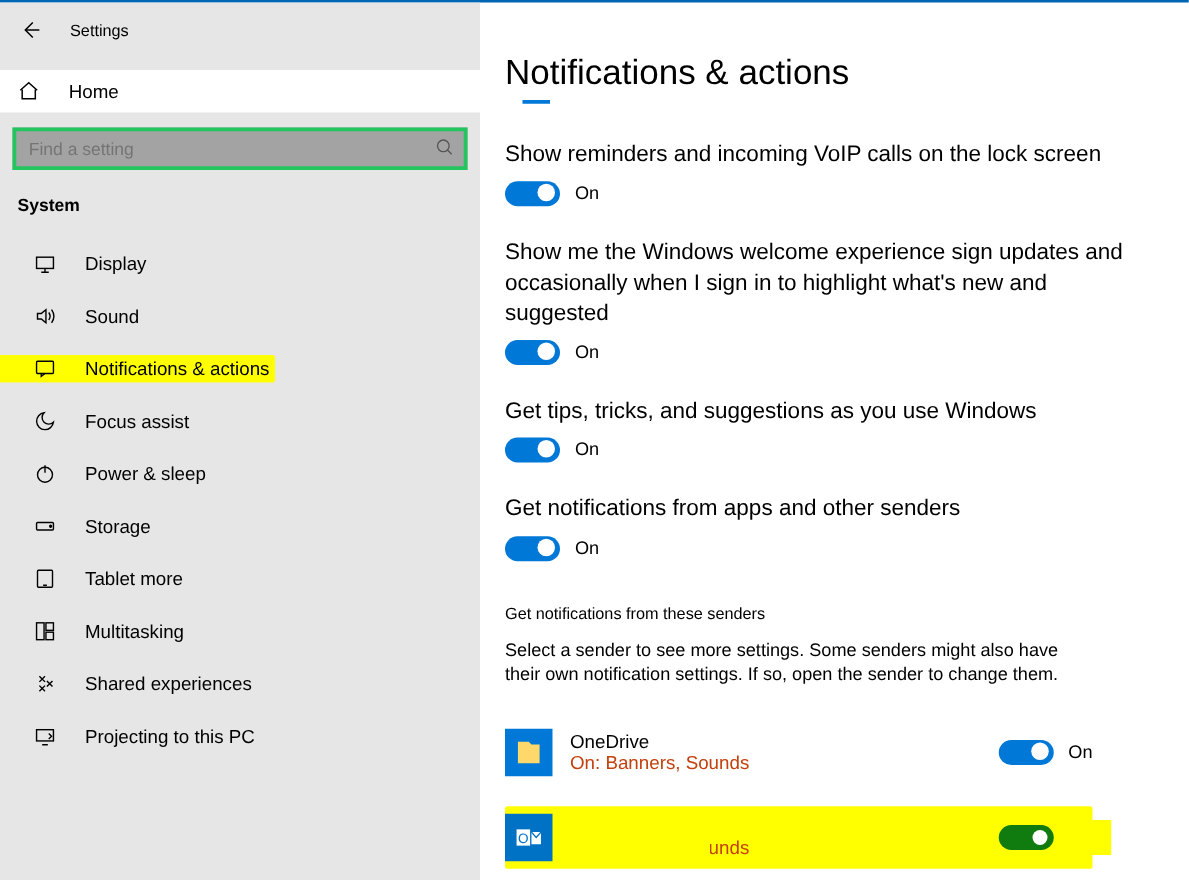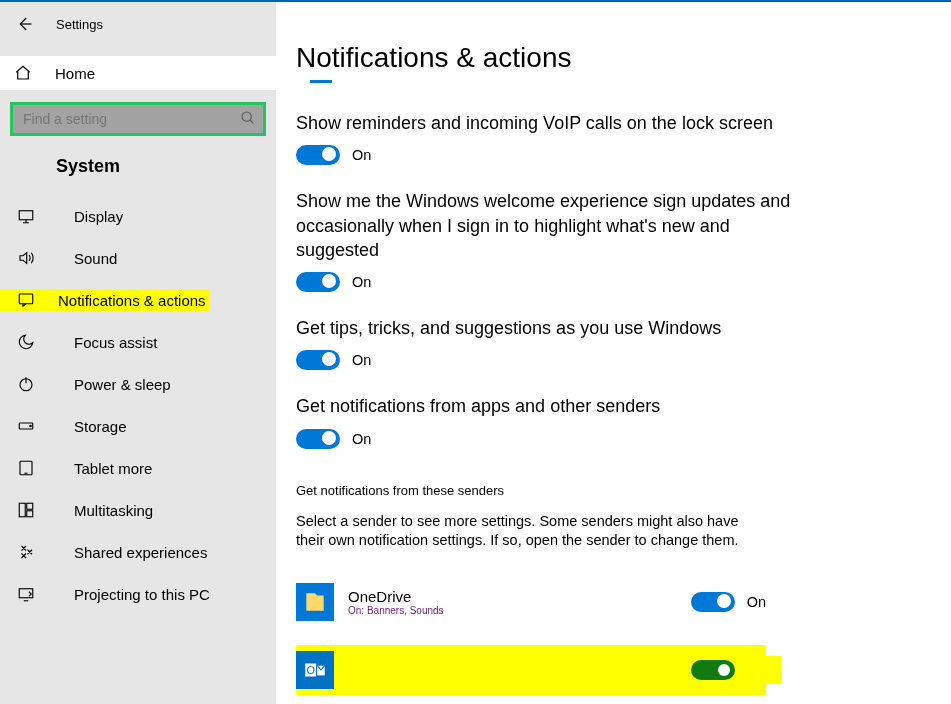--- a/index.html
+++ b/index.html
@@ -1,30 +1,30 @@
 <!DOCTYPE html>
 <html><head>
 <meta charset="utf-8">
 <style>
   * { box-sizing: border-box; margin: 0; padding: 0; font-family: "Segoe UI", Tahoma, sans-serif; }
   body { width: 951px; height: 704px; overflow: hidden; background: #fff; font-size: 14px; color: #000; border-top: 2px solid #0066b4; }
   .app { display: flex; width: 100%; height: 100%; }
-  .sidebar { width: 276px; background: #e6e6e6; display: flex; flex-direction: column; }
+  .sidebar { width: 384px; background: #e6e6e6; display: flex; flex-direction: column; }
   .titlebar { display: flex; align-items: center; padding: 10px 16px 20px 12px; }
   .back-btn { width: 24px; height: 24px; display: flex; align-items: center; justify-content: center; background: transparent; border: none; cursor: pointer; }
   .title-text { font-size: 13px; margin-left: 20px; }
   .home-row { display: flex; align-items: center; padding: 8px 12px 8px 13px; margin: 0 0 12px 0; background: #ffffff; }
   .home-icon { width: 20px; display:flex; align-items:center; justify-content:center; }
   .home-label { margin-left: 22px; font-size: 15px; }
   .search-wrap { margin: 0 10px 14px 10px; position: relative; }
   .search-input { width: 100%; height: 34px; border: 3px solid #22c55e; background: #a3a3a3; padding: 0 34px 0 10px; font-size: 14px; outline: none; }
   .search-icon { position: absolute; right: 10px; top: 8px; pointer-events: none; }
-  .section-label { font-weight: 600; padding: 6px 14px 14px 14px; font-size: 18px; margin-left: 42px; }
+  .section-label { font-weight: 600; padding: 6px 14px 14px 14px; font-size: 14px; }
   .nav { display: flex; flex-direction: column; padding-top: 4px; }
-  .nav-item { display: flex; align-items: center; padding: 12px 12px 12px 16px; cursor: pointer; font-size: 15px; position: relative; gap: 16px; }
+  .nav-item { display: flex; align-items: center; padding: 12px 12px 12px 26px; cursor: pointer; font-size: 15px; position: relative; }
   .nav-icon { width: 20px; display: flex; align-items: center; justify-content: center; }
   .nav-label { margin-left: 22px; position: relative; z-index: 1; }
   .nav-item.active .hl-wrap, .sender-row.hl .hl-wrap { position: relative; display: inline-flex; align-items: center; }
   .hl { position: absolute; background: #ffff00; border-radius: 2px; z-index: 0; }
   .nav-item.active .hl { left: -31px; right: -4px; top: -2px; bottom: -2px; }
   .nav-item.active .nav-icon { z-index: 1; }
   .main { flex: 1; padding: 40px 0 0 20px; overflow: hidden; position: relative; }
   .page-title { font-size: 28px; font-weight: 400; margin-bottom: 6px; }
   .accent-bar { width: 22px; height: 3px; background: #0078d7; margin-bottom: 28px; margin-left: 14px; }
   .setting-block { margin-bottom: 24px; max-width: 520px; }
@@ -34,21 +34,21 @@
   .toggle.green { background: #107c10; }
   .toggle-knob { position: absolute; top: 2px; width: 14px; height: 14px; border-radius: 50%; background: #fff; right: 4px; }
   .toggle.green .toggle-knob { width: 12px; height: 12px; top: 4px; right: 5px; }
   .toggle-label { margin-left: 12px; font-size: 14.5px; }
   .section-heading { font-size: 13px; font-weight: 400; margin-top: 34px; margin-bottom: 14px; }
   .senders-desc { font-size: 14.5px; max-width: 460px; line-height: 1.35; margin-bottom: 26px; }
   .sender-row { display: flex; align-items: center; padding: 6px 0; max-width: 470px; margin-bottom: 18px; position: relative; }
   .sender-icon { width: 38px; height: 38px; background: #0078d7; display: flex; align-items: center; justify-content: center; color: #fff; font-size: 14px; }
   .sender-info { margin-left: 14px; flex: 1; position: relative; z-index: 1; }
   .sender-name { font-size: 15px; }
-  .sender-sub { font-size: 10px; color: #701a75; }
+  .sender-sub { font-size: 15px; color: #c2410c; }
   .sender-toggle-wrap { display: flex; align-items: center; position: relative; z-index: 1; }
   .sender-row .hl-name { position: absolute; background: #ffff00; z-index: 0; }
 </style>
 </head>
 <body>
 
 <div class="app">
   <aside class="sidebar">
     <div class="titlebar">
       <button class="back-btn">

